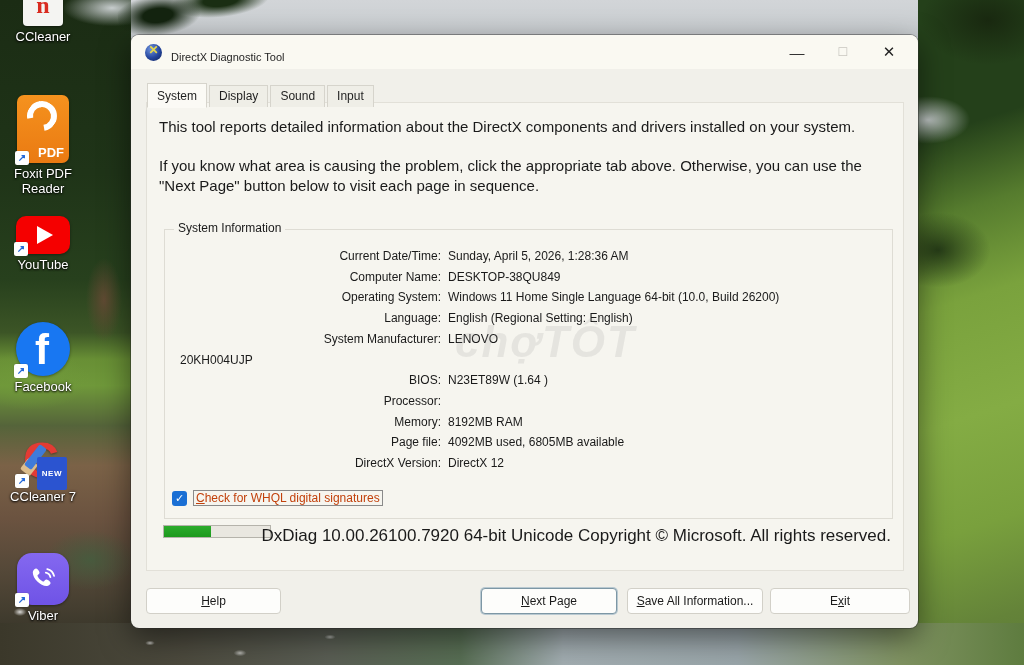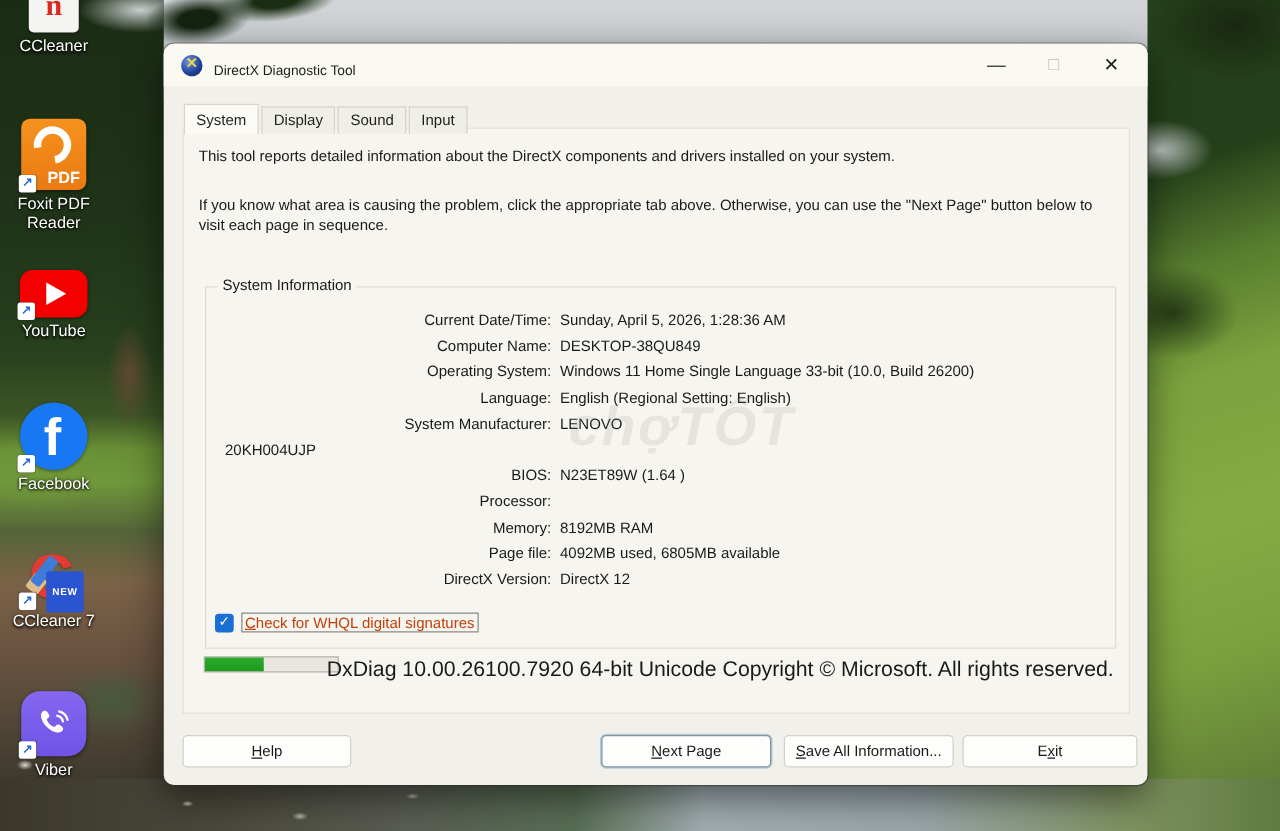--- a/index.html
+++ b/index.html
@@ -46,21 +46,21 @@
     text-shadow:0 1px 2px rgba(0,0,0,.95), 0 0 3px rgba(0,0,0,.7); }
   .badge-shortcut { position:absolute; left:-2px; bottom:-2px; width:14px; height:14px; background:#fff;
     border-radius:2px; font-size:10px; font-weight:bold; color:#2468d8; line-height:14px; text-align:center;
     box-shadow:0 0 1px rgba(0,0,0,.5); }
   .ic-wrap { position:relative; }
 
   .ic-unikey { width:40px; height:42px; background:#f4f4f2; border-radius:4px; position:relative;
     box-shadow:0 1px 2px rgba(0,0,0,.4); display:flex; align-items:center; justify-content:center; }
   .ic-unikey span { color:#d92b20; font-weight:bold; font-size:24px; font-family:"Liberation Serif",serif; }
 
-  .ic-foxit { width:52px; height:57px; background:linear-gradient(180deg,#f5921e,#ea7a12); border-radius:7px;
+  .ic-foxit { width:52px; height:68px; background:linear-gradient(180deg,#f5921e,#ea7a12); border-radius:7px;
     position:relative; box-shadow:0 1px 3px rgba(0,0,0,.4); }
   .ic-foxit .fox { position:absolute; left:10px; top:6px; width:30px; height:30px; border:6px solid #fff;
     border-radius:50%; border-bottom-color:transparent; transform:rotate(35deg); }
   .ic-foxit .pdf { position:absolute; right:5px; bottom:3px; color:#fff; font-weight:bold; font-size:13px; }
 
   .ic-youtube { width:54px; height:38px; background:#f50000; border-radius:10px; position:relative;
     box-shadow:0 1px 3px rgba(0,0,0,.4); }
   .ic-youtube .tri { position:absolute; left:21px; top:10px; width:0; height:0;
     border-left:16px solid #fff; border-top:9px solid transparent; border-bottom:9px solid transparent; }
 
@@ -98,21 +98,21 @@
   .wc.max { color:#c9c7c0; font-size:12px; }
   .wc.close { color:#222; font-size:15px; margin-right:6px; }
 
   .tabs { position:absolute; left:16px; top:47px; display:flex; align-items:flex-end; z-index:2; }
   .tab { font-size:12px; color:#1f1f1f; padding:3px 9px 4px 9px; background:#efeee7;
     border:1px solid #d6d4cc; border-bottom:none; margin-right:2px; }
   .tab.selected { background:#fbfaf5; padding-top:5px; position:relative; top:1px; border-bottom:1px solid #fbfaf5; }
 
   .tabpage { position:absolute; left:15px; top:67px; width:758px; height:469px; background:#f6f5ef;
     border:1px solid #e2e0d8; }
-  .para { position:absolute; font-size:12px; color:#1a1a1a; line-height:1.35; }
+  .para { position:absolute; font-size:15px; color:#1a1a1a; line-height:1.35; }
   .p1 { left:12px; top:14px; width:730px; }
   .p2 { left:12px; top:53px; width:732px; }
 
   .groupbox { position:absolute; left:17px; top:126px; width:729px; height:290px; border:1px solid #dedcd4; }
   .groupbox-title { position:absolute; top:-9px; left:9px; background:#f6f5ef; padding:0 4px; font-size:12px; color:#1a1a1a; }
   .rows { position:absolute; left:8px; top:16px; width:712px; }
   .row { display:flex; line-height:20.7px; font-size:12px; color:#1a1a1a; }
   .row .lbl { width:268px; text-align:right; flex:none; }
   .row .val { margin-left:7px; }
 
@@ -244,21 +244,21 @@
         <div class="row">
             <div class="lbl">Current Date/Time:</div>
             <div class="val">Sunday, April 5, 2026, 1:28:36 AM</div>
           </div>
         <div class="row">
             <div class="lbl">Computer Name:</div>
             <div class="val">DESKTOP-38QU849</div>
           </div>
         <div class="row">
             <div class="lbl">Operating System:</div>
-            <div class="val">Windows 11 Home Single Language 33-bit (10.0, Build 26200)</div>
+            <div class="val">Windows 11 Home Single Language 64-bit (10.0, Build 26200)</div>
           </div>
         <div class="row">
             <div class="lbl">Language:</div>
             <div class="val">English (Regional Setting: English)</div>
           </div>
         <div class="row">
             <div class="lbl">System Manufacturer:</div>
             <div class="val">LENOVO</div>
           </div>
         <div class="row">

